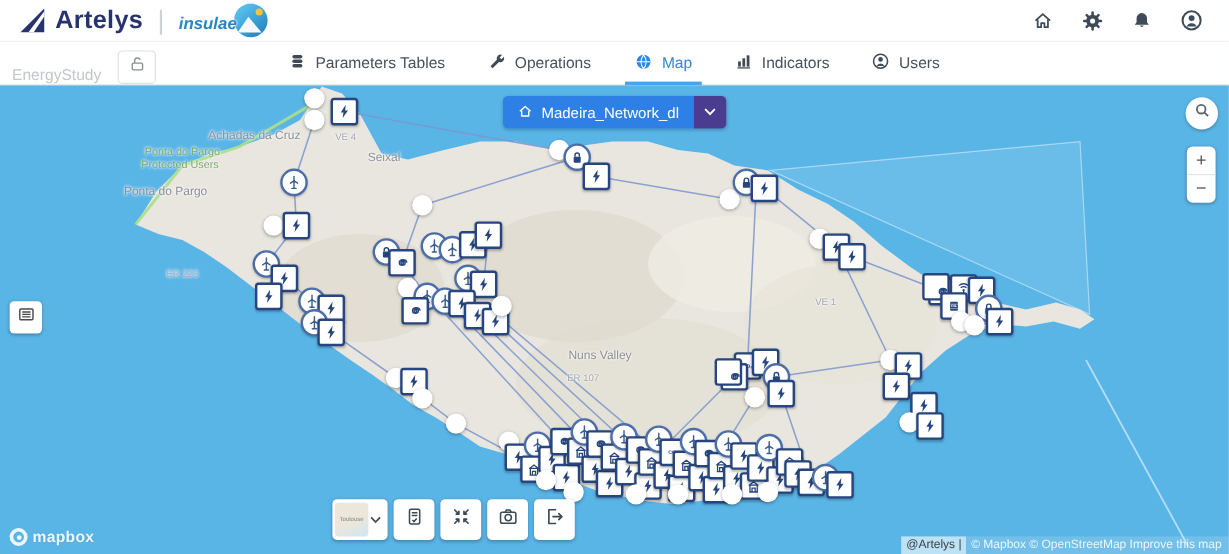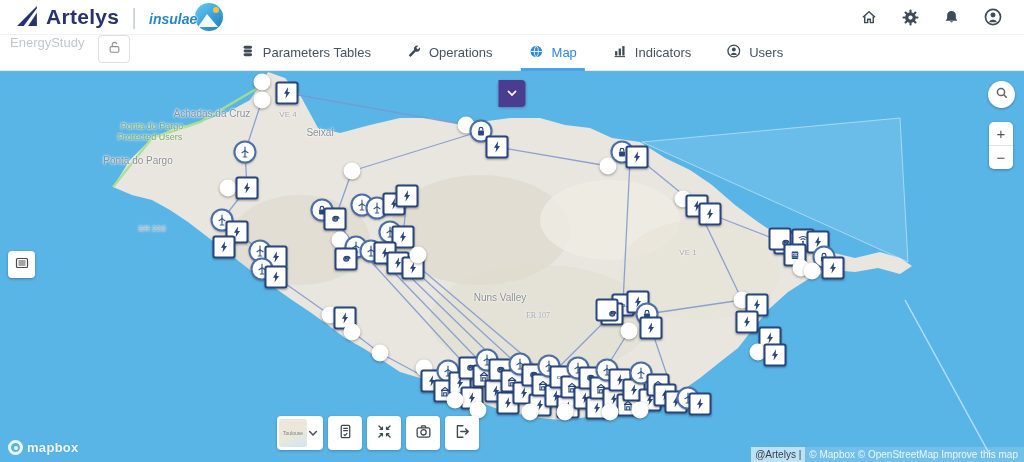--- a/index.html
+++ b/index.html
@@ -2,36 +2,36 @@
 <html><head>
 <meta charset="utf-8">
 <style>
   html,body{margin:0;padding:0;width:1024px;height:462px;overflow:hidden;
     font-family:"Liberation Sans",sans-serif;background:#fff;}
   .stage{position:absolute;inset:0;width:1024px;height:462px;}
 
   
   .topbar{height:34px;display:flex;align-items:center;padding:0 16px;background:#fff;
     position:relative;z-index:40;border-bottom:1px solid #f2f2f2;}
-  .brand{display:flex;align-items:flex-start;gap:8px;}
+  .brand{display:flex;align-items:center;gap:8px;}
   .brand-name{font-size:21px;font-weight:bold;color:#27336e;letter-spacing:.3px;}
   .brand-sep{color:#ccd1d8;font-size:22px;font-weight:300;margin:0 12px;}
   .insulae{position:relative;width:74px;height:30px;}
   .insulae-globe{position:absolute;right:0;top:1px;width:28px;height:28px;border-radius:50%;
     background:linear-gradient(140deg,#55bdea 20%,#2787c4 85%);overflow:hidden;}
   .insulae-globe .mtn{position:absolute;left:3px;bottom:4px;width:0;height:0;
     border-left:9px solid transparent;border-right:11px solid transparent;border-bottom:13px solid #f4f8fb;}
   .insulae-globe .sun{position:absolute;right:4px;top:4px;width:6px;height:6px;border-radius:50%;background:#f5c33b;}
   .insulae-word{position:absolute;left:0;bottom:5px;font-style:italic;font-weight:bold;font-size:14px;
     color:#2787c4;text-shadow:0 0 2px #fff,0 0 2px #fff;z-index:2;}
   .top-icons{margin-left:auto;display:flex;align-items:center;gap:24px;padding-right:6px;}
   .top-icons .tic{cursor:pointer;display:flex;}
 
   
-  .studybar{height:35px;display:flex;align-items:flex-start;background:#fff;border-bottom:1px solid #e9ebed;
+  .studybar{height:35px;display:flex;align-items:flex-end;background:#fff;border-bottom:1px solid #e9ebed;
     position:relative;z-index:40;padding:0 8px;}
   .study-name{color:#c2c7cc;font-size:13px;margin-left:2px;}
   .lock-btn{margin-left:14px;width:30px;height:26px;border:1px solid #dde1e4;border-radius:4px;
     display:flex;align-items:center;justify-content:center;background:#fff;cursor:pointer;}
   .tabs{position:absolute;left:50%;transform:translateX(-50%);top:0;height:100%;
     display:flex;gap:36px;align-items:center;}
   .tab{display:flex;gap:8px;align-items:center;font-size:13px;color:#46525e;height:100%;
     cursor:pointer;position:relative;white-space:nowrap;}
   .tab.active{color:#2f86e0;}
   .tab.active::after{content:"";position:absolute;left:-8px;right:-8px;bottom:-1px;height:3px;background:#4aa3e8;}
@@ -407,21 +407,21 @@
 
     <div id="labels">
         <div class="map-label place" style="left: 212px; top: 43px;">Achadas da Cruz</div>
         <div class="map-label green" style="left: 152px; top: 56px;">Ponta do Pargo</div>
         <div class="map-label green" style="left: 150px; top: 67px;">Protected Users</div>
         <div class="map-label place" style="left: 138px; top: 90px;">Ponta do Pargo</div>
         <div class="map-label road" style="left: 152px; top: 158px;">ER 223</div>
         <div class="map-label road" style="left: 288px; top: 44px;">VE 4</div>
         <div class="map-label place" style="left: 320px; top: 62px;">Seixal</div>
         <div class="map-label place" style="left: 500px; top: 227px;">Nuns Valley</div>
-        <div class="map-label road" style="left: 538px; top: 245px; font-family: Liberation Serif, serif;">ER 107</div>
+        <div class="map-label road" style="left: 486px; top: 245px;">ER 107</div>
         <div class="map-label road" style="left: 688px; top: 182px;">VE 1</div>
       </div>
 
     <div id="markers">
         <div class="mk node" style="left: 262px; top: 12px;"></div>
         <div class="mk sq" style="left: 287px; top: 23px;">
           <svg width="13" height="13">
             <use href="#i-bolt"></use>
           </svg>
         </div>
@@ -864,20 +864,26 @@
         </div>
         <div class="mk node" style="left: 455px; top: 330px;"></div>
         <div class="mk node" style="left: 478px; top: 340px;"></div>
         <div class="mk node" style="left: 530px; top: 342px;"></div>
         <div class="mk node" style="left: 565px; top: 342px;"></div>
         <div class="mk node" style="left: 610px; top: 342px;"></div>
         <div class="mk node" style="left: 640px; top: 340px;"></div>
       </div>
 
     <div class="net-select">
+      <div class="net-main">
+        <span><svg width="13" height="13">
+              <use href="#i-homew"></use>
+            </svg></span>
+        <span>Madeira_Network_dl</span>
+      </div>
       <div class="net-caret">
         <span style="color:#fff;display:flex">
             <svg width="11" height="9">
               <use href="#i-caret"></use>
             </svg>
           </span>
       </div>
     </div>
 
     <div class="search-btn">

